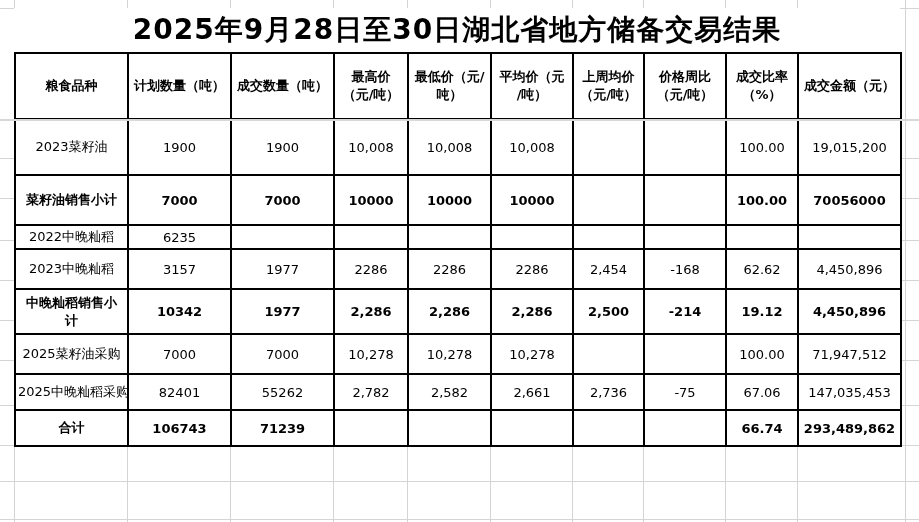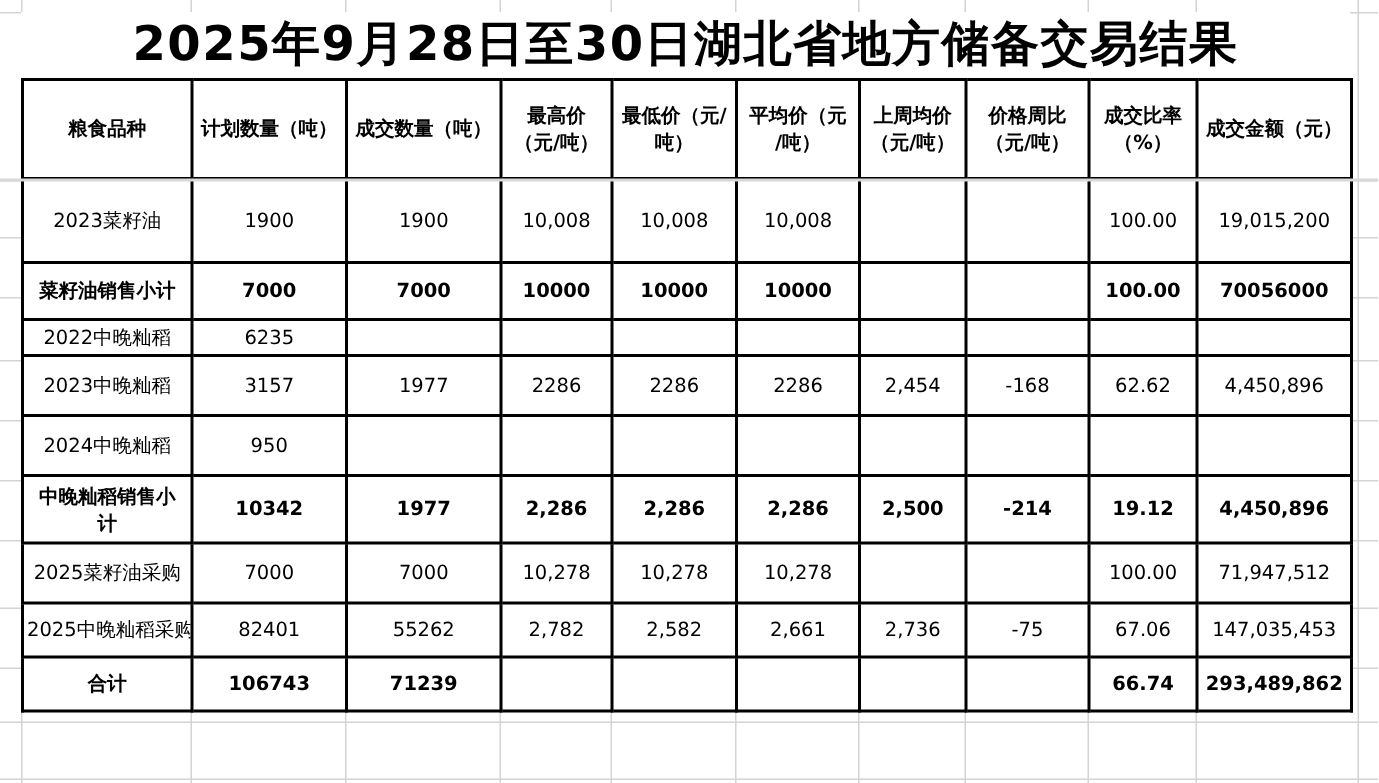--- a/index.html
+++ b/index.html
@@ -13,21 +13,21 @@
   }
   
   .gl{position:absolute;background:#d4d4d4;z-index:1;}
   .gl-v{width:1px;top:0;height:522px;}
   .gl-h{height:1px;left:0;width:919px;}
 
   .title-block{
     position:absolute;left:14px;top:8px;width:886px;height:44px;
     background:#ffffff;z-index:2;
     display:flex;align-items:center;justify-content:center;
-    font-size:32px;font-weight:bold;letter-spacing:1px;
+    font-size:28px;font-weight:bold;letter-spacing:1px;
   }
 
   table.results{
     position:absolute;left:14px;top:52px;width:886px;
     border-collapse:collapse;table-layout:fixed;
     background:#ffffff;z-index:2;
   }
   table.results th, table.results td{
     border:2px solid #000;
     text-align:center;vertical-align:middle;
@@ -119,21 +119,21 @@
           <td>1900</td>
           <td>1900</td>
           <td>10,008</td>
           <td>10,008</td>
           <td>10,008</td>
           <td></td>
           <td></td>
           <td>100.00</td>
           <td>19,015,200</td>
         </tr>
-        <tr class="bold" style="height: 38px;">
+        <tr class="bold" style="height: 50px;">
           <td>菜籽油销售小计</td>
           <td>7000</td>
           <td>7000</td>
           <td>10000</td>
           <td>10000</td>
           <td>10000</td>
           <td></td>
           <td></td>
           <td>100.00</td>
           <td>70056000</td>
@@ -154,32 +154,20 @@
           <td>2023中晚籼稻</td>
           <td>3157</td>
           <td>1977</td>
           <td>2286</td>
           <td>2286</td>
           <td>2286</td>
           <td>2,454</td>
           <td>-168</td>
           <td>62.62</td>
           <td>4,450,896</td>
-        </tr>
-        <tr style="height: 40px;">
-          <td>2024中晚籼稻</td>
-          <td>950</td>
-          <td></td>
-          <td></td>
-          <td></td>
-          <td></td>
-          <td></td>
-          <td></td>
-          <td></td>
-          <td></td>
         </tr>
         <tr class="bold" style="height: 45px; margin-left: 16px;">
           <td>中晚籼稻销售小
 计</td>
           <td>10342</td>
           <td>1977</td>
           <td>2,286</td>
           <td>2,286</td>
           <td>2,286</td>
           <td>2,500</td>

